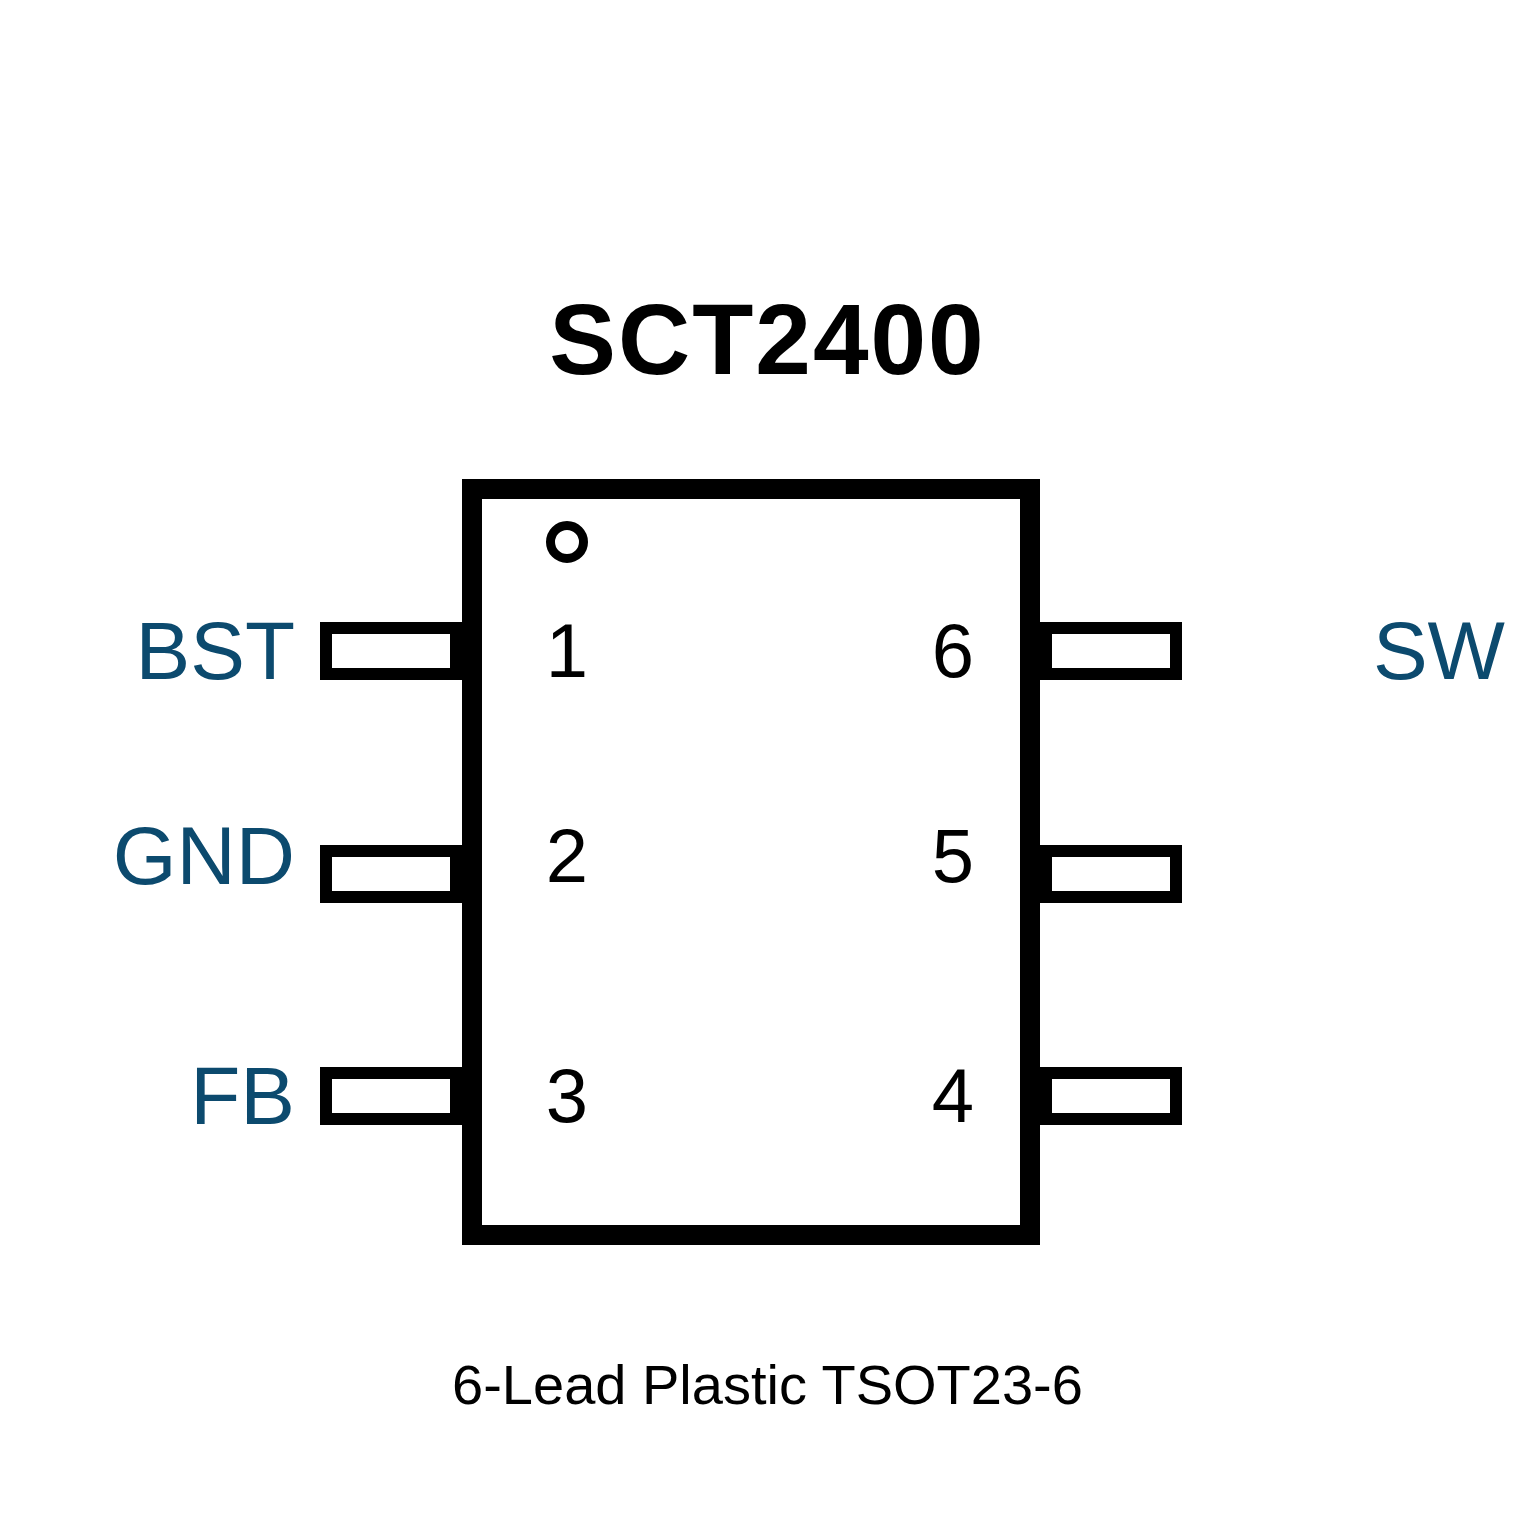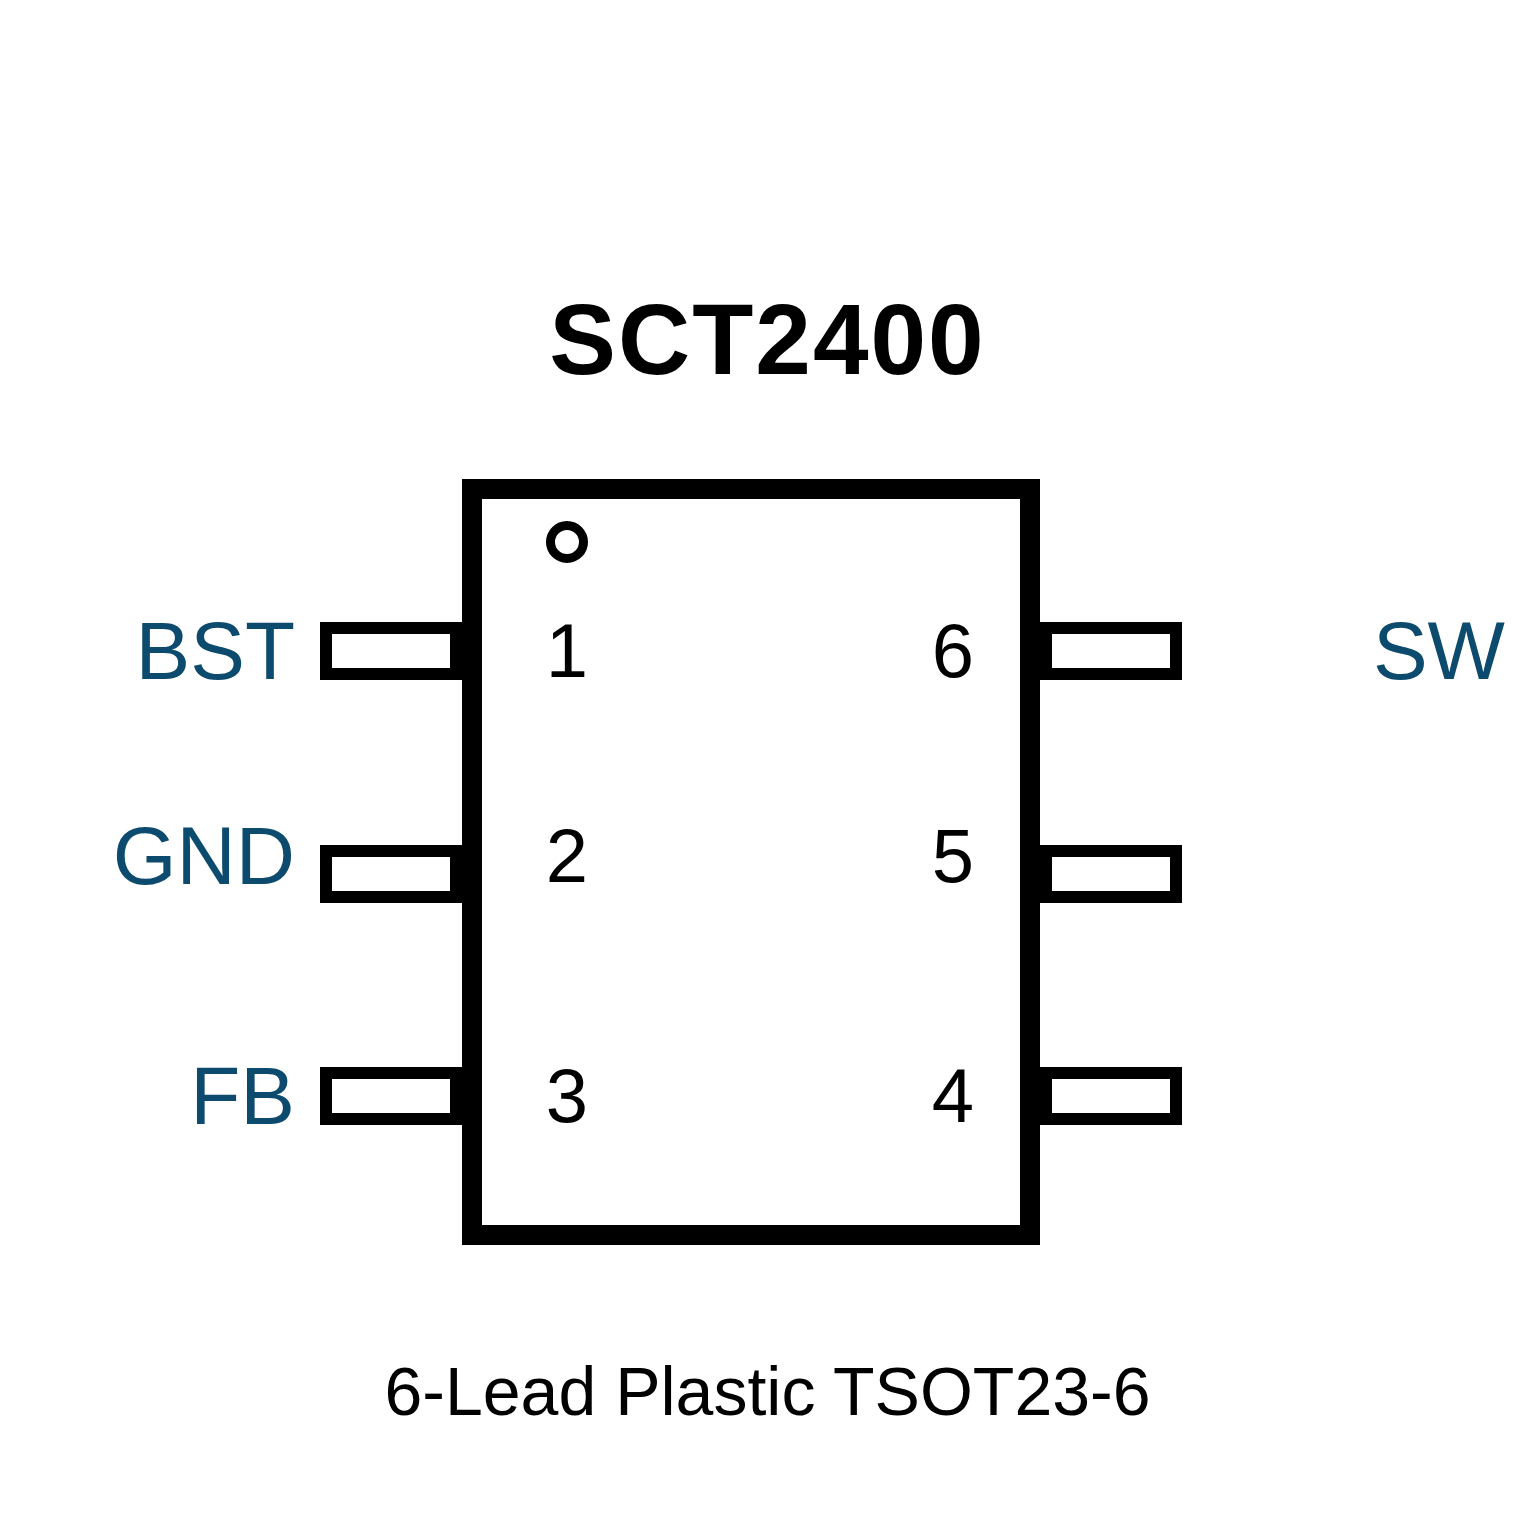--- a/index.html
+++ b/index.html
@@ -91,21 +91,21 @@
     text-align: center;
   }
   .pin-number.left  { left: 522px; }
   .pin-number.right { left: 908px; }
   .caption {
     position: absolute;
     left: 0;
     top: 1352px;
     width: 100%;
     text-align: center;
-    font-size: 68px;
+    font-size: 56px;
     color: #000;
   }
 </style>
 </head>
 <body>
 
 <div class="canvas">
 
   <div class="title">SCT2400</div>
 

